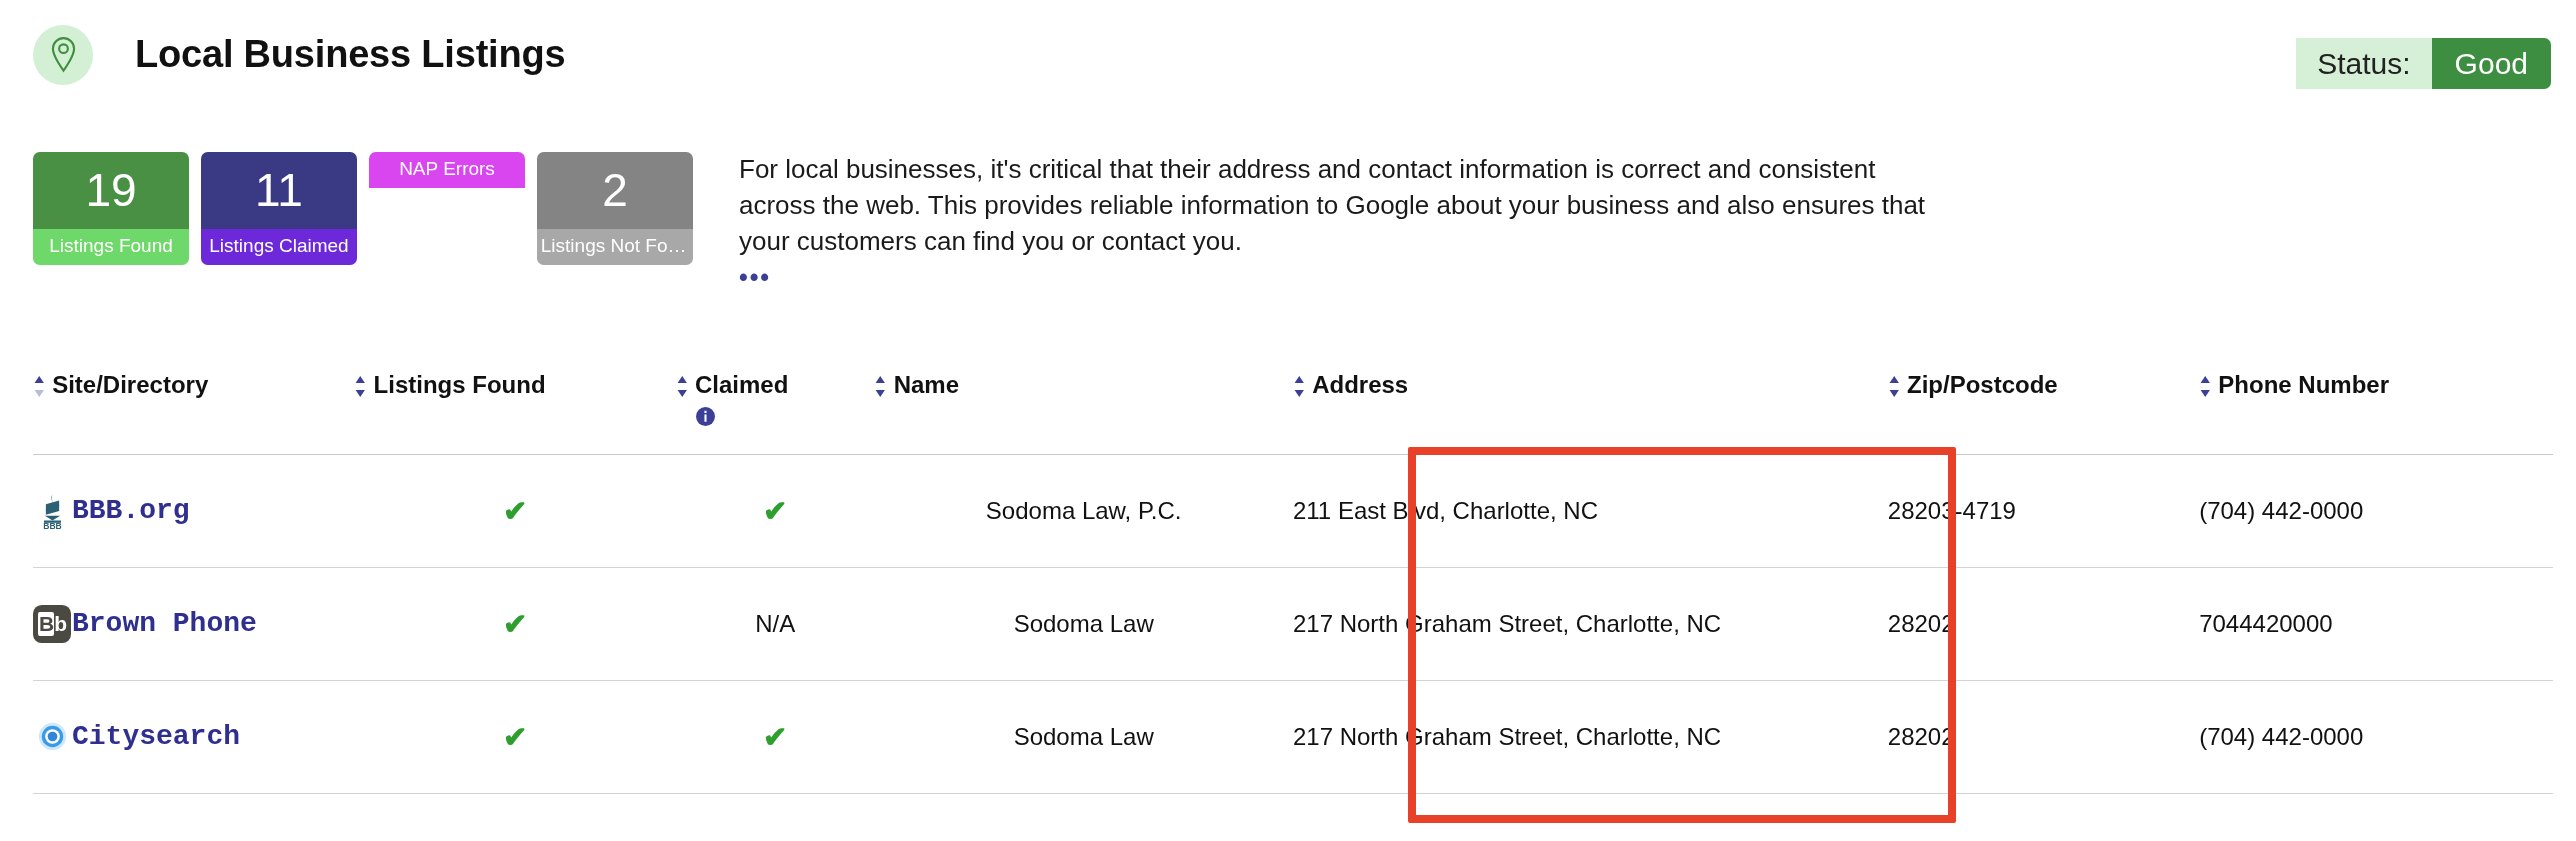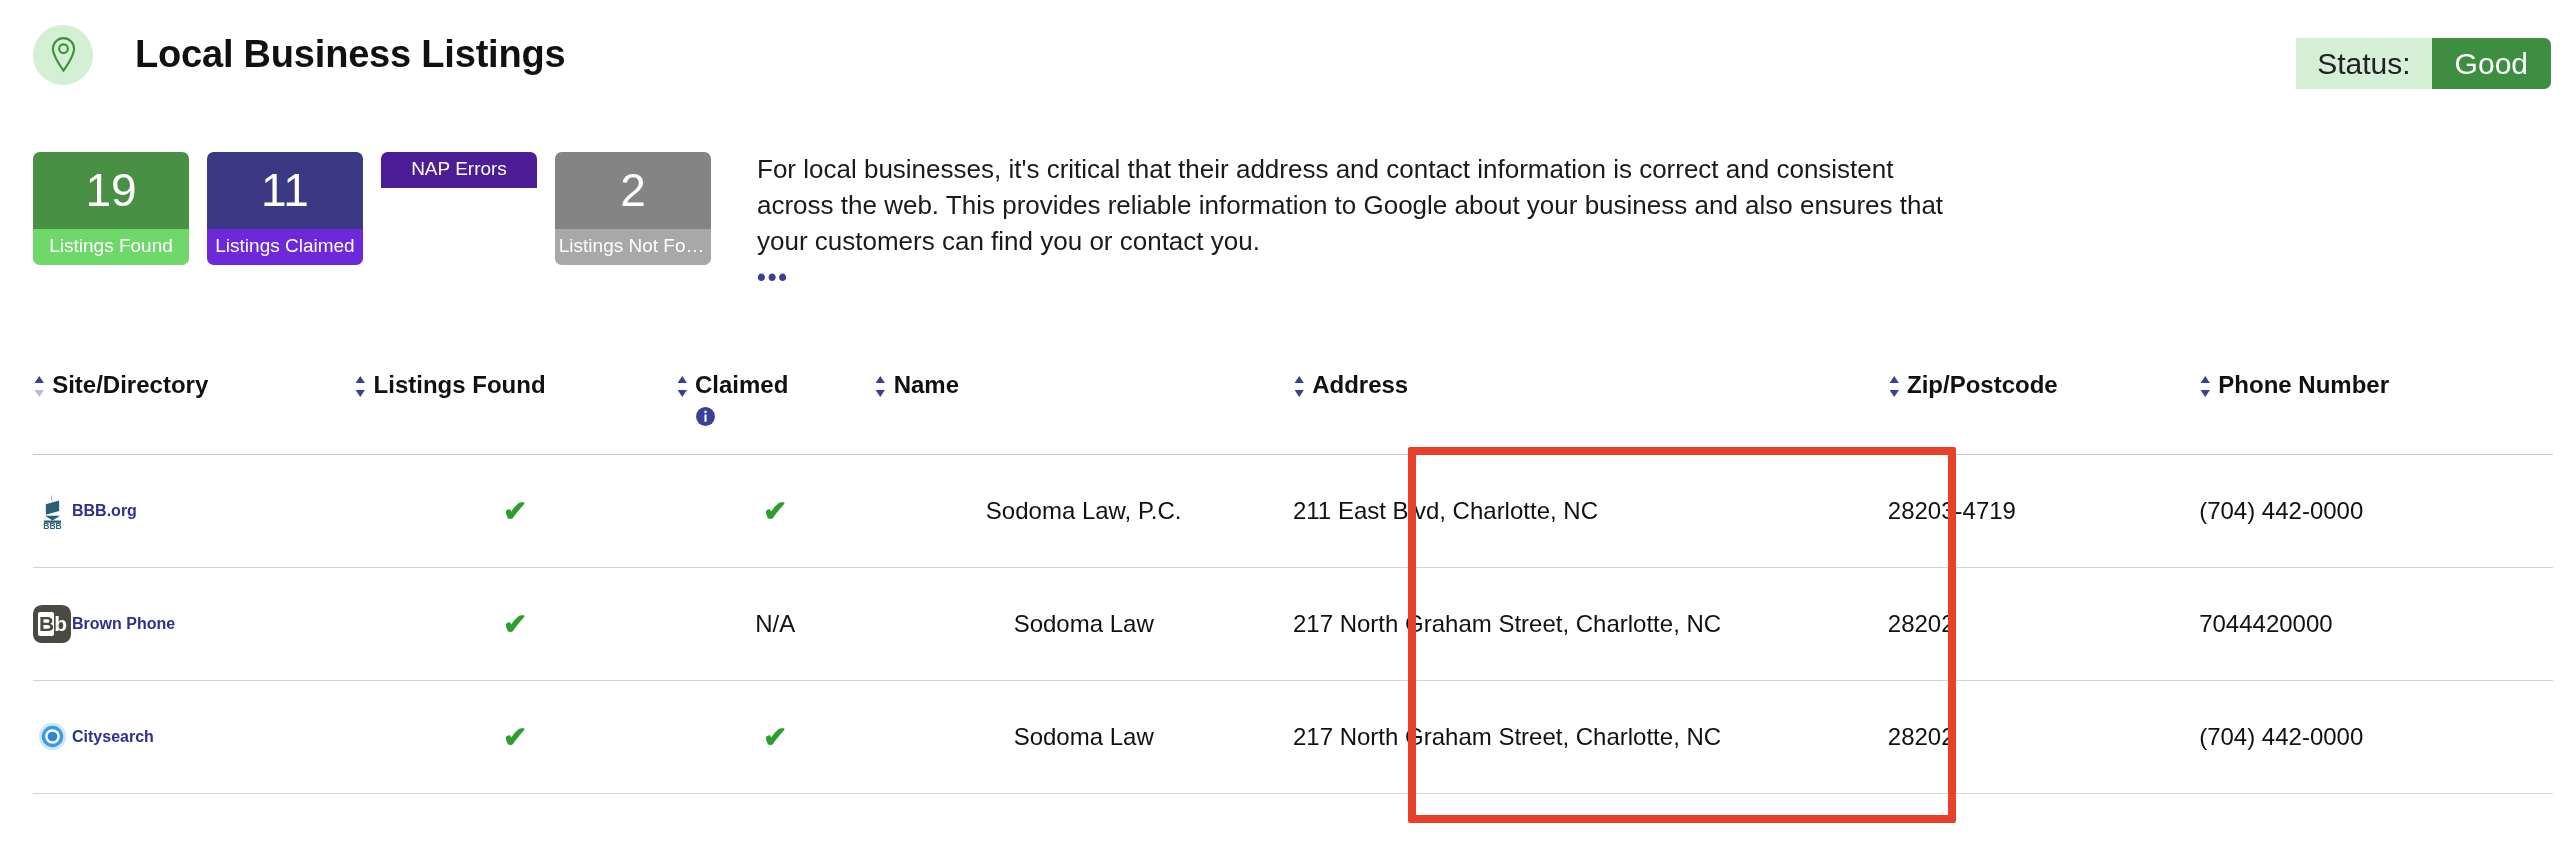--- a/index.html
+++ b/index.html
@@ -77,21 +77,21 @@
   .summary {
     position: absolute;
     top: 152px;
     left: 33px;
     right: 23px;
     display: flex;
     align-items: flex-start;
   }
   .cards {
     display: flex;
-    gap: 18px;
+    gap: 12px;
     flex: none;
     justify-content: center;
   }
   .card {
     width: 156px;
     border-radius: 6.7px;
     overflow: hidden;
     color: #fff;
     text-align: center;
   }
@@ -159,21 +159,21 @@
   table.listings td {
     font-size: 24px;
     color: #111;
     padding: 37px 0 37px 0;
     border-bottom: 1.9px solid #d4d4d4;
     vertical-align: middle;
     white-space: nowrap;
   }
   tr.row:last-child td { border-bottom: 1.9px solid #d4d4d4; }
   .site-cell { display: flex; align-items: center; gap: 1px; }
-  .site-name { color: #2f2f8f; font-weight: bold; font-size: 16px; }
+  .site-name { color: #2f2f8f; font-weight: bold; font-size: 28px; font-family: Liberation Mono, monospace; }
   .check { color: #2e9e2e; font-size: 29px; font-weight: bold; }
   .center { text-align: center; }
   .err { color: #c0392b; }
   .na { color: #111; }
 
   
   col.c-site   { width: 288px; }
   col.c-found  { width: 288px; }
   col.c-claim  { width: 178px; }
   col.c-name   { width: 375px; }
@@ -235,21 +235,21 @@
         <div class="card-num" style="background:#4a9044">19</div>
         <div class="card-label" style="background:#6ed86a">Listings Found</div>
       </div>
 
       <div class="card">
         <div class="card-num" style="background:#3a3a84">11</div>
         <div class="card-label" style="background:#6d28d9">Listings Claimed</div>
       </div>
 
       <div class="card">
-        <div class="card-label" style="background:#4c1d95">NAP Errors</div>
+        <div class="card-label" style="background:#d946ef">NAP Errors</div>
       </div>
 
       <div class="card">
         <div class="card-num" style="background:#848484">2</div>
         <div class="card-label" style="background:#a8a8a8">Listings Not Fou…</div>
       </div>
 
     </div>
 
     <div class="desc-wrap">

